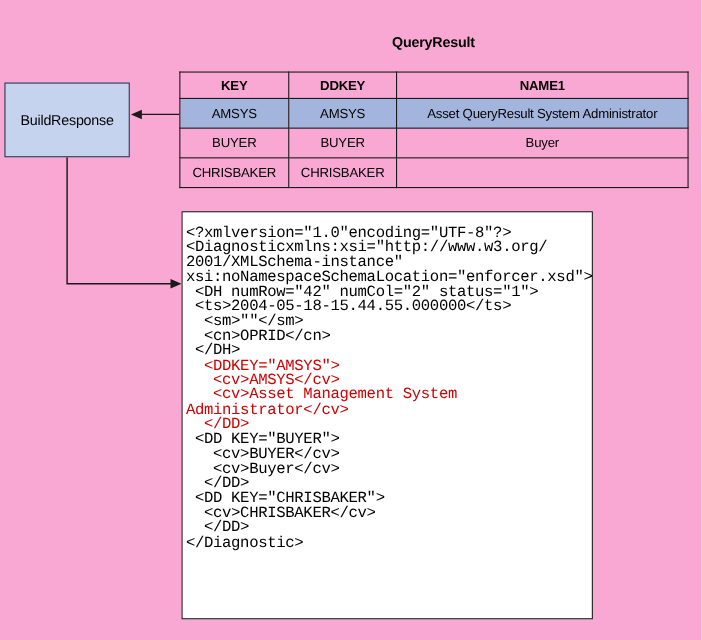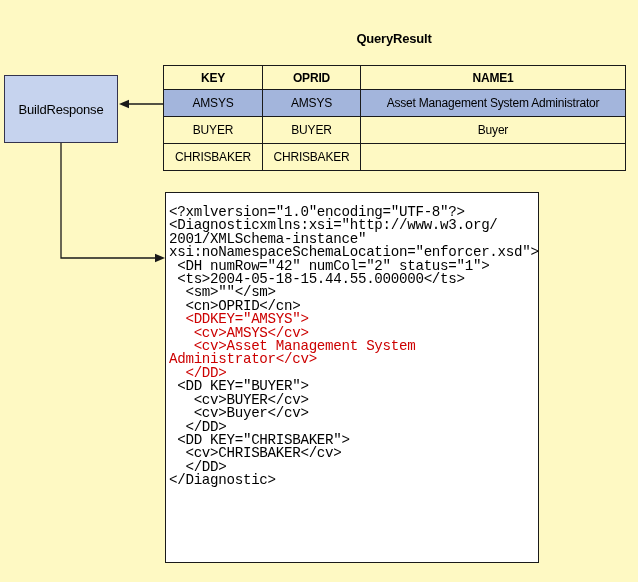--- a/index.html
+++ b/index.html
@@ -1,17 +1,17 @@
 <!DOCTYPE html>
 <html><head>
 <meta charset="utf-8">
 <style>
   html,body{margin:0;padding:0;background:#fff;}
   .canvas{
-    position:relative;width:638px;height:582px;background:#fef9c3;overflow:hidden;
+    position:relative;width:638px;height:582px;background:#f9a8d4;overflow:hidden;
     font-family:"Liberation Sans",sans-serif;color:#000;
   }
   .connectors{position:absolute;left:0;top:0;width:638px;height:582px;pointer-events:none;}
   .diagram-title{
     position:absolute;left:163px;top:31px;width:462px;
     text-align:center;font-size:13px;font-weight:bold;letter-spacing:-0.2px;
   }
   .flow-box{
     position:absolute;left:4px;top:75px;width:114px;height:68px;
     background:var(--box-fill,#c6d3ee);border:1px solid var(--box-border,#33334d);
@@ -69,29 +69,29 @@
 
   <table class="result-table">
     <colgroup>
       <col class="c-key">
         <col class="c-oprid">
         <col class="c-name1">
     </colgroup>
     <thead>
       <tr>
           <th>KEY</th>
-          <th>OPRID</th>
+          <th>DDKEY</th>
           <th>NAME1</th>
         </tr>
     </thead>
     <tbody>
         <tr class="hl">
           <td>AMSYS</td>
           <td>AMSYS</td>
-          <td>Asset Management System Administrator</td>
+          <td>Asset QueryResult System Administrator</td>
         </tr>
         <tr>
           <td>BUYER</td>
           <td>BUYER</td>
           <td>Buyer</td>
         </tr>
         <tr>
           <td>CHRISBAKER</td>
           <td>CHRISBAKER</td>
           <td></td>
@@ -101,20 +101,21 @@
 
   <div class="code-box">
       <div class="code-line">&lt;?xmlversion="1.0"encoding="UTF-8"?&gt;</div>
       <div class="code-line">&lt;Diagnosticxmlns:xsi="http://www.w3.org/</div>
       <div class="code-line">2001/XMLSchema-instance"</div>
       <div class="code-line">xsi:noNamespaceSchemaLocation="enforcer.xsd"&gt;</div>
       <div class="code-line"> &lt;DH numRow="42" numCol="2" status="1"&gt;</div>
       <div class="code-line"> &lt;ts&gt;2004-05-18-15.44.55.000000&lt;/ts&gt;</div>
       <div class="code-line">  &lt;sm&gt;""&lt;/sm&gt;</div>
       <div class="code-line">  &lt;cn&gt;OPRID&lt;/cn&gt;</div>
+      <div class="code-line"> &lt;/DH&gt;</div>
       <div class="code-line red">  &lt;DDKEY="AMSYS"&gt;</div>
       <div class="code-line red">   &lt;cv&gt;AMSYS&lt;/cv&gt;</div>
       <div class="code-line red">   &lt;cv&gt;Asset Management System</div>
       <div class="code-line red">Administrator&lt;/cv&gt;</div>
       <div class="code-line red">  &lt;/DD&gt;</div>
       <div class="code-line"> &lt;DD KEY="BUYER"&gt;</div>
       <div class="code-line">   &lt;cv&gt;BUYER&lt;/cv&gt;</div>
       <div class="code-line">   &lt;cv&gt;Buyer&lt;/cv&gt;</div>
       <div class="code-line">  &lt;/DD&gt;</div>
       <div class="code-line"> &lt;DD KEY="CHRISBAKER"&gt;</div>

